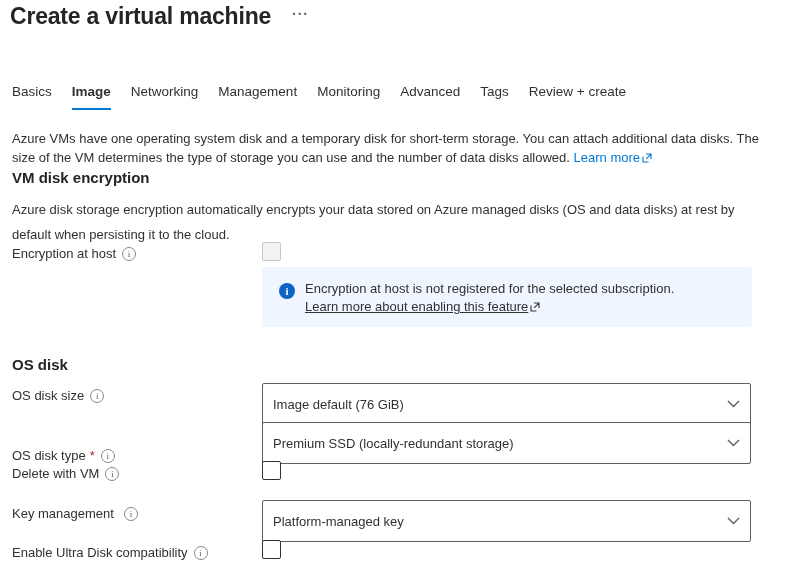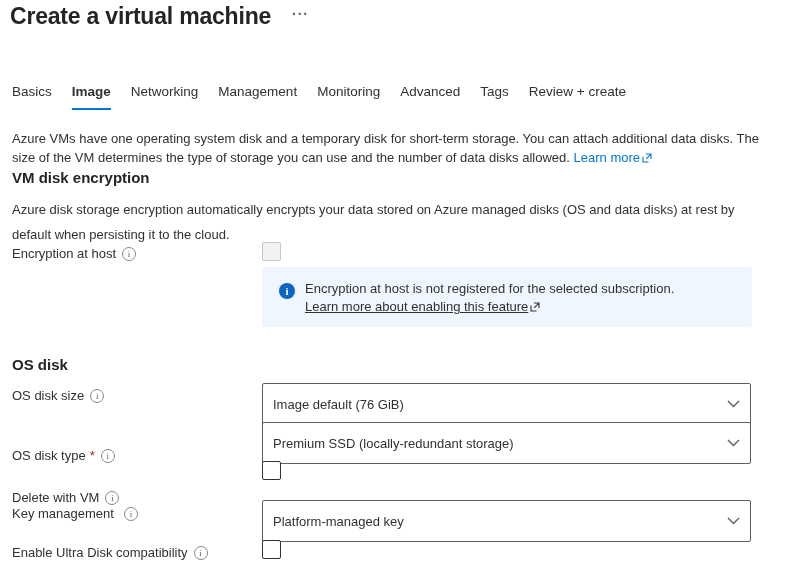--- a/index.html
+++ b/index.html
@@ -168,21 +168,21 @@
   </div>
   <div class="dropdown" style="top:422px;">
     <span class="dd-value">Premium SSD (locally-redundant storage)</span>
     <span class="chev">
         <svg width="13" height="8" viewBox="0 0 13 8">
           <path d="M1 1 L6.5 6.5 L12 1" stroke="#605e5c" stroke-width="1.4" fill="none"></path>
         </svg>
       </span>
   </div>
 
-  <div class="field-label" style="top:490px;">
+  <div class="field-label" style="top:466px;">
     <span>Delete with VM</span>
     <span class="info-icon">i</span>
   </div>
   <div class="checkbox" style="top:461px;"></div>
 
   <div class="field-label" style="top:506px;gap:10px;">
     <span>Key management</span>
     <span class="info-icon">i</span>
   </div>
   <div class="dropdown" style="top:500px;">

